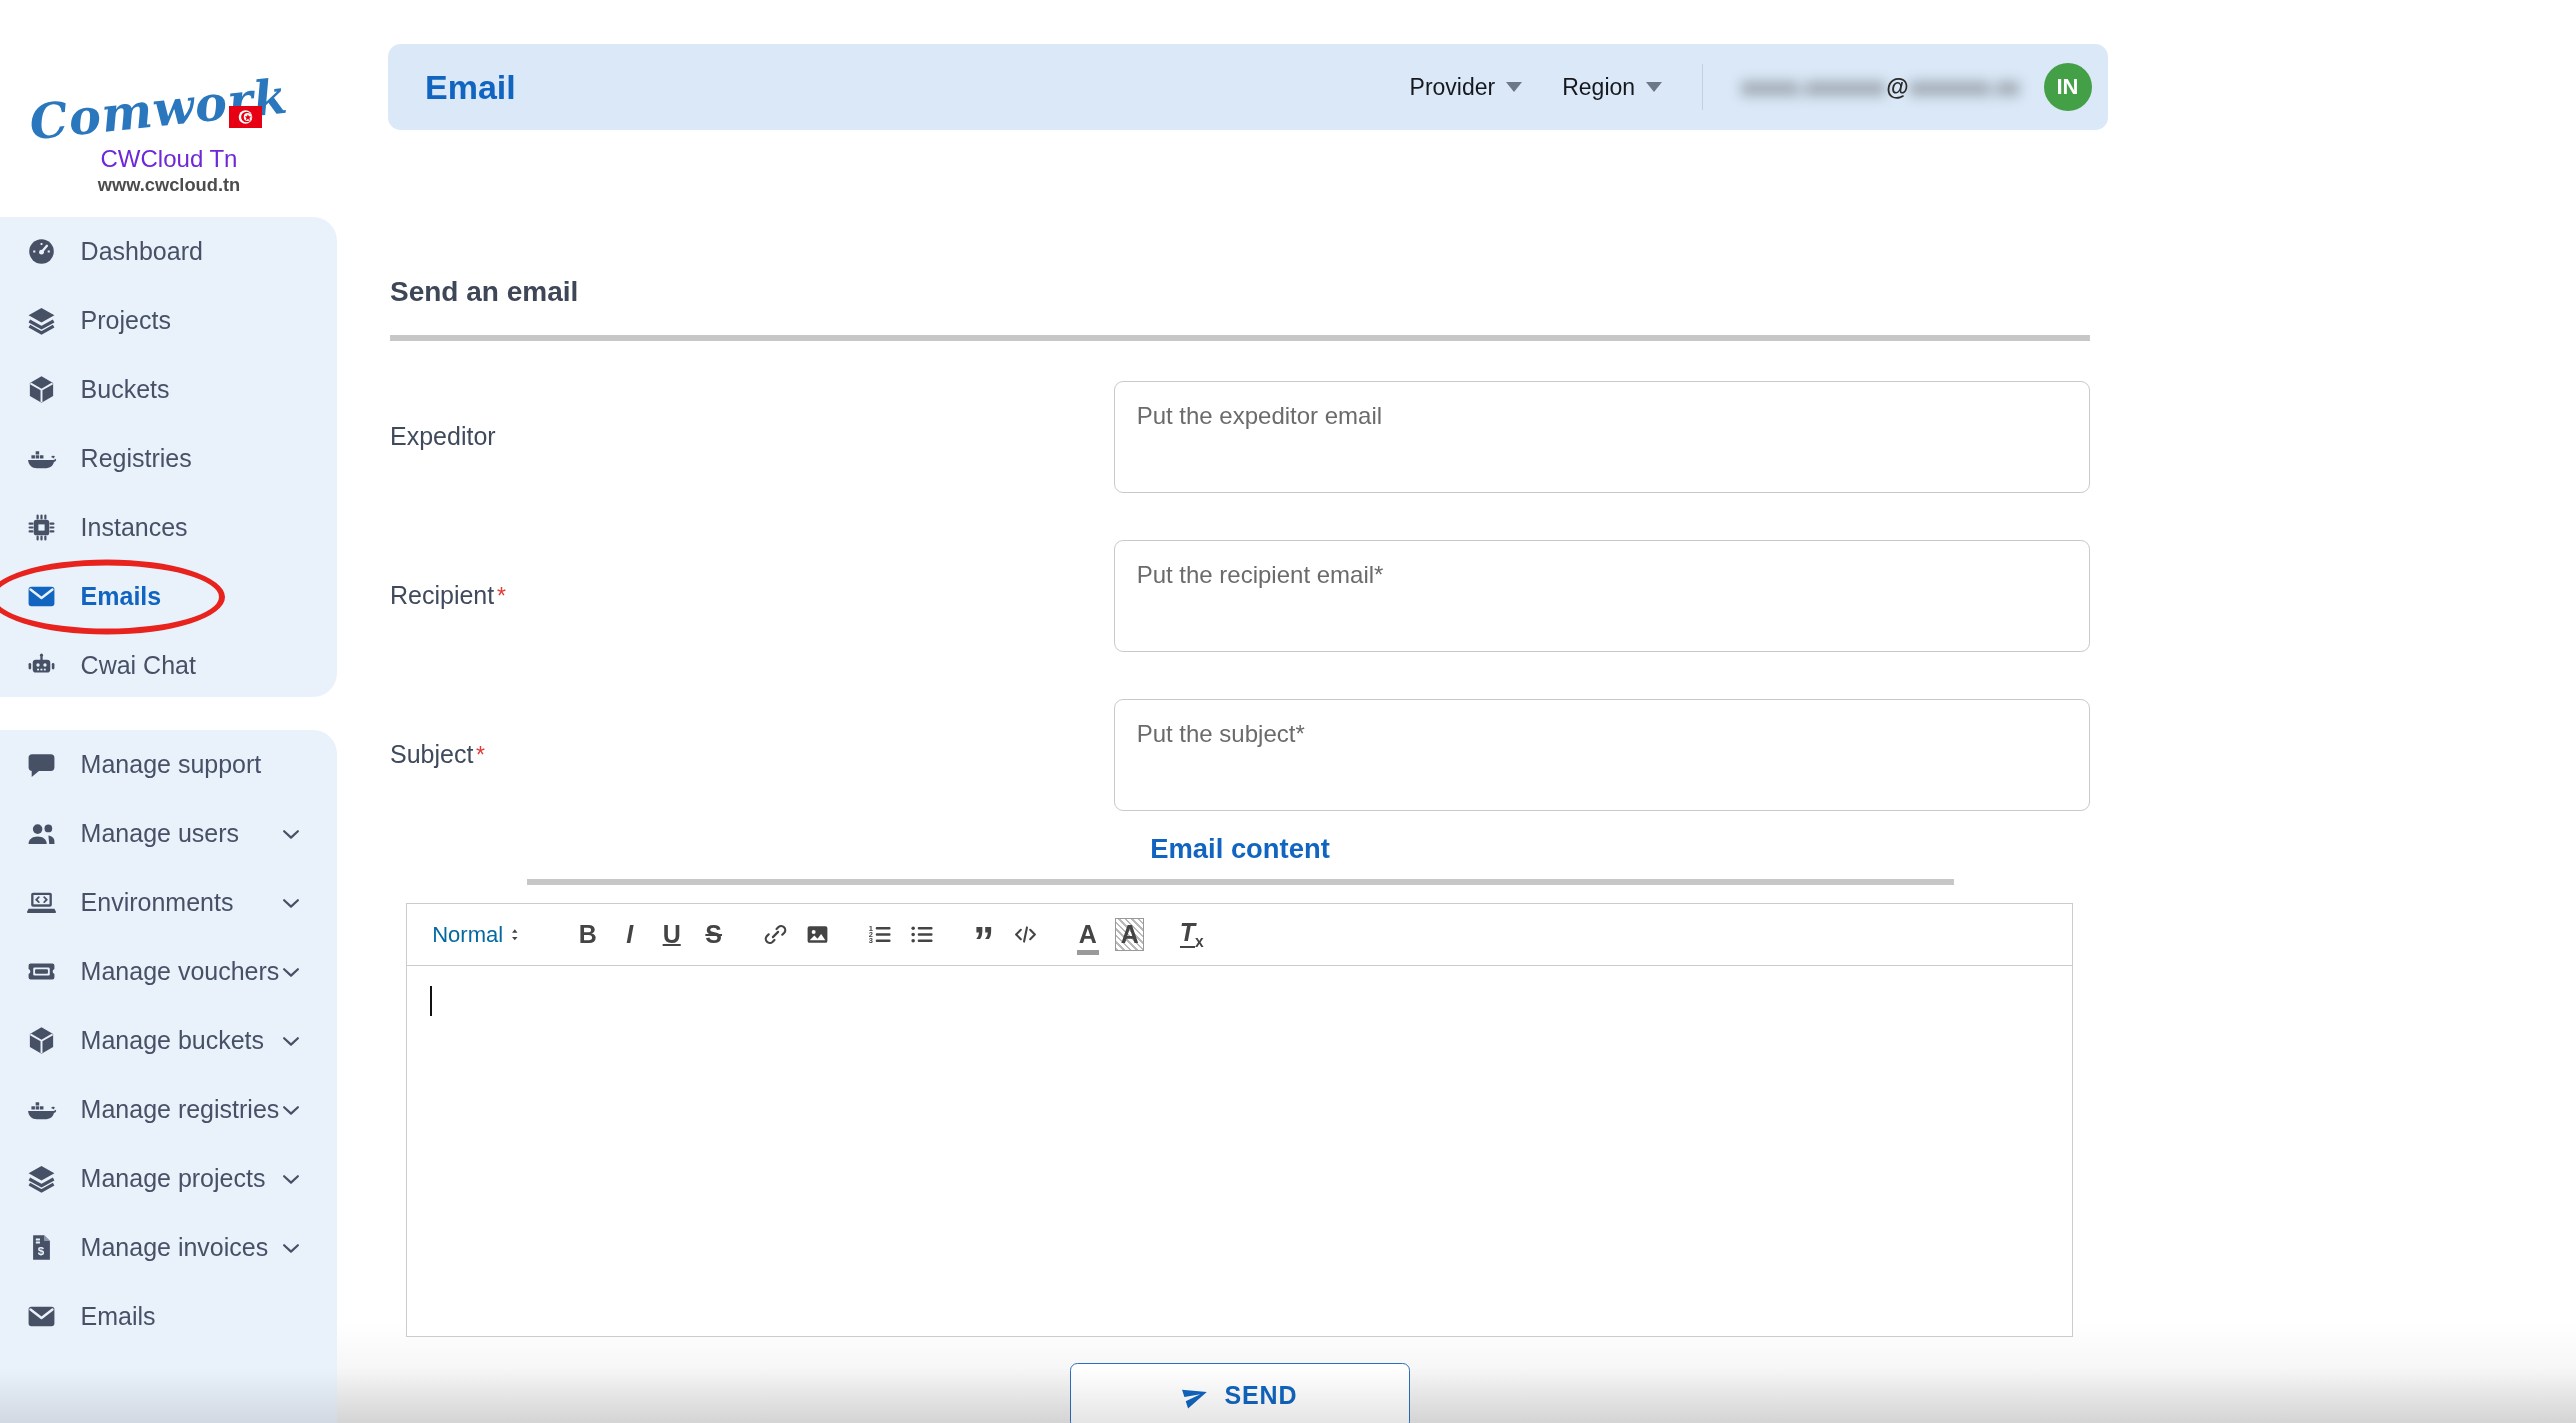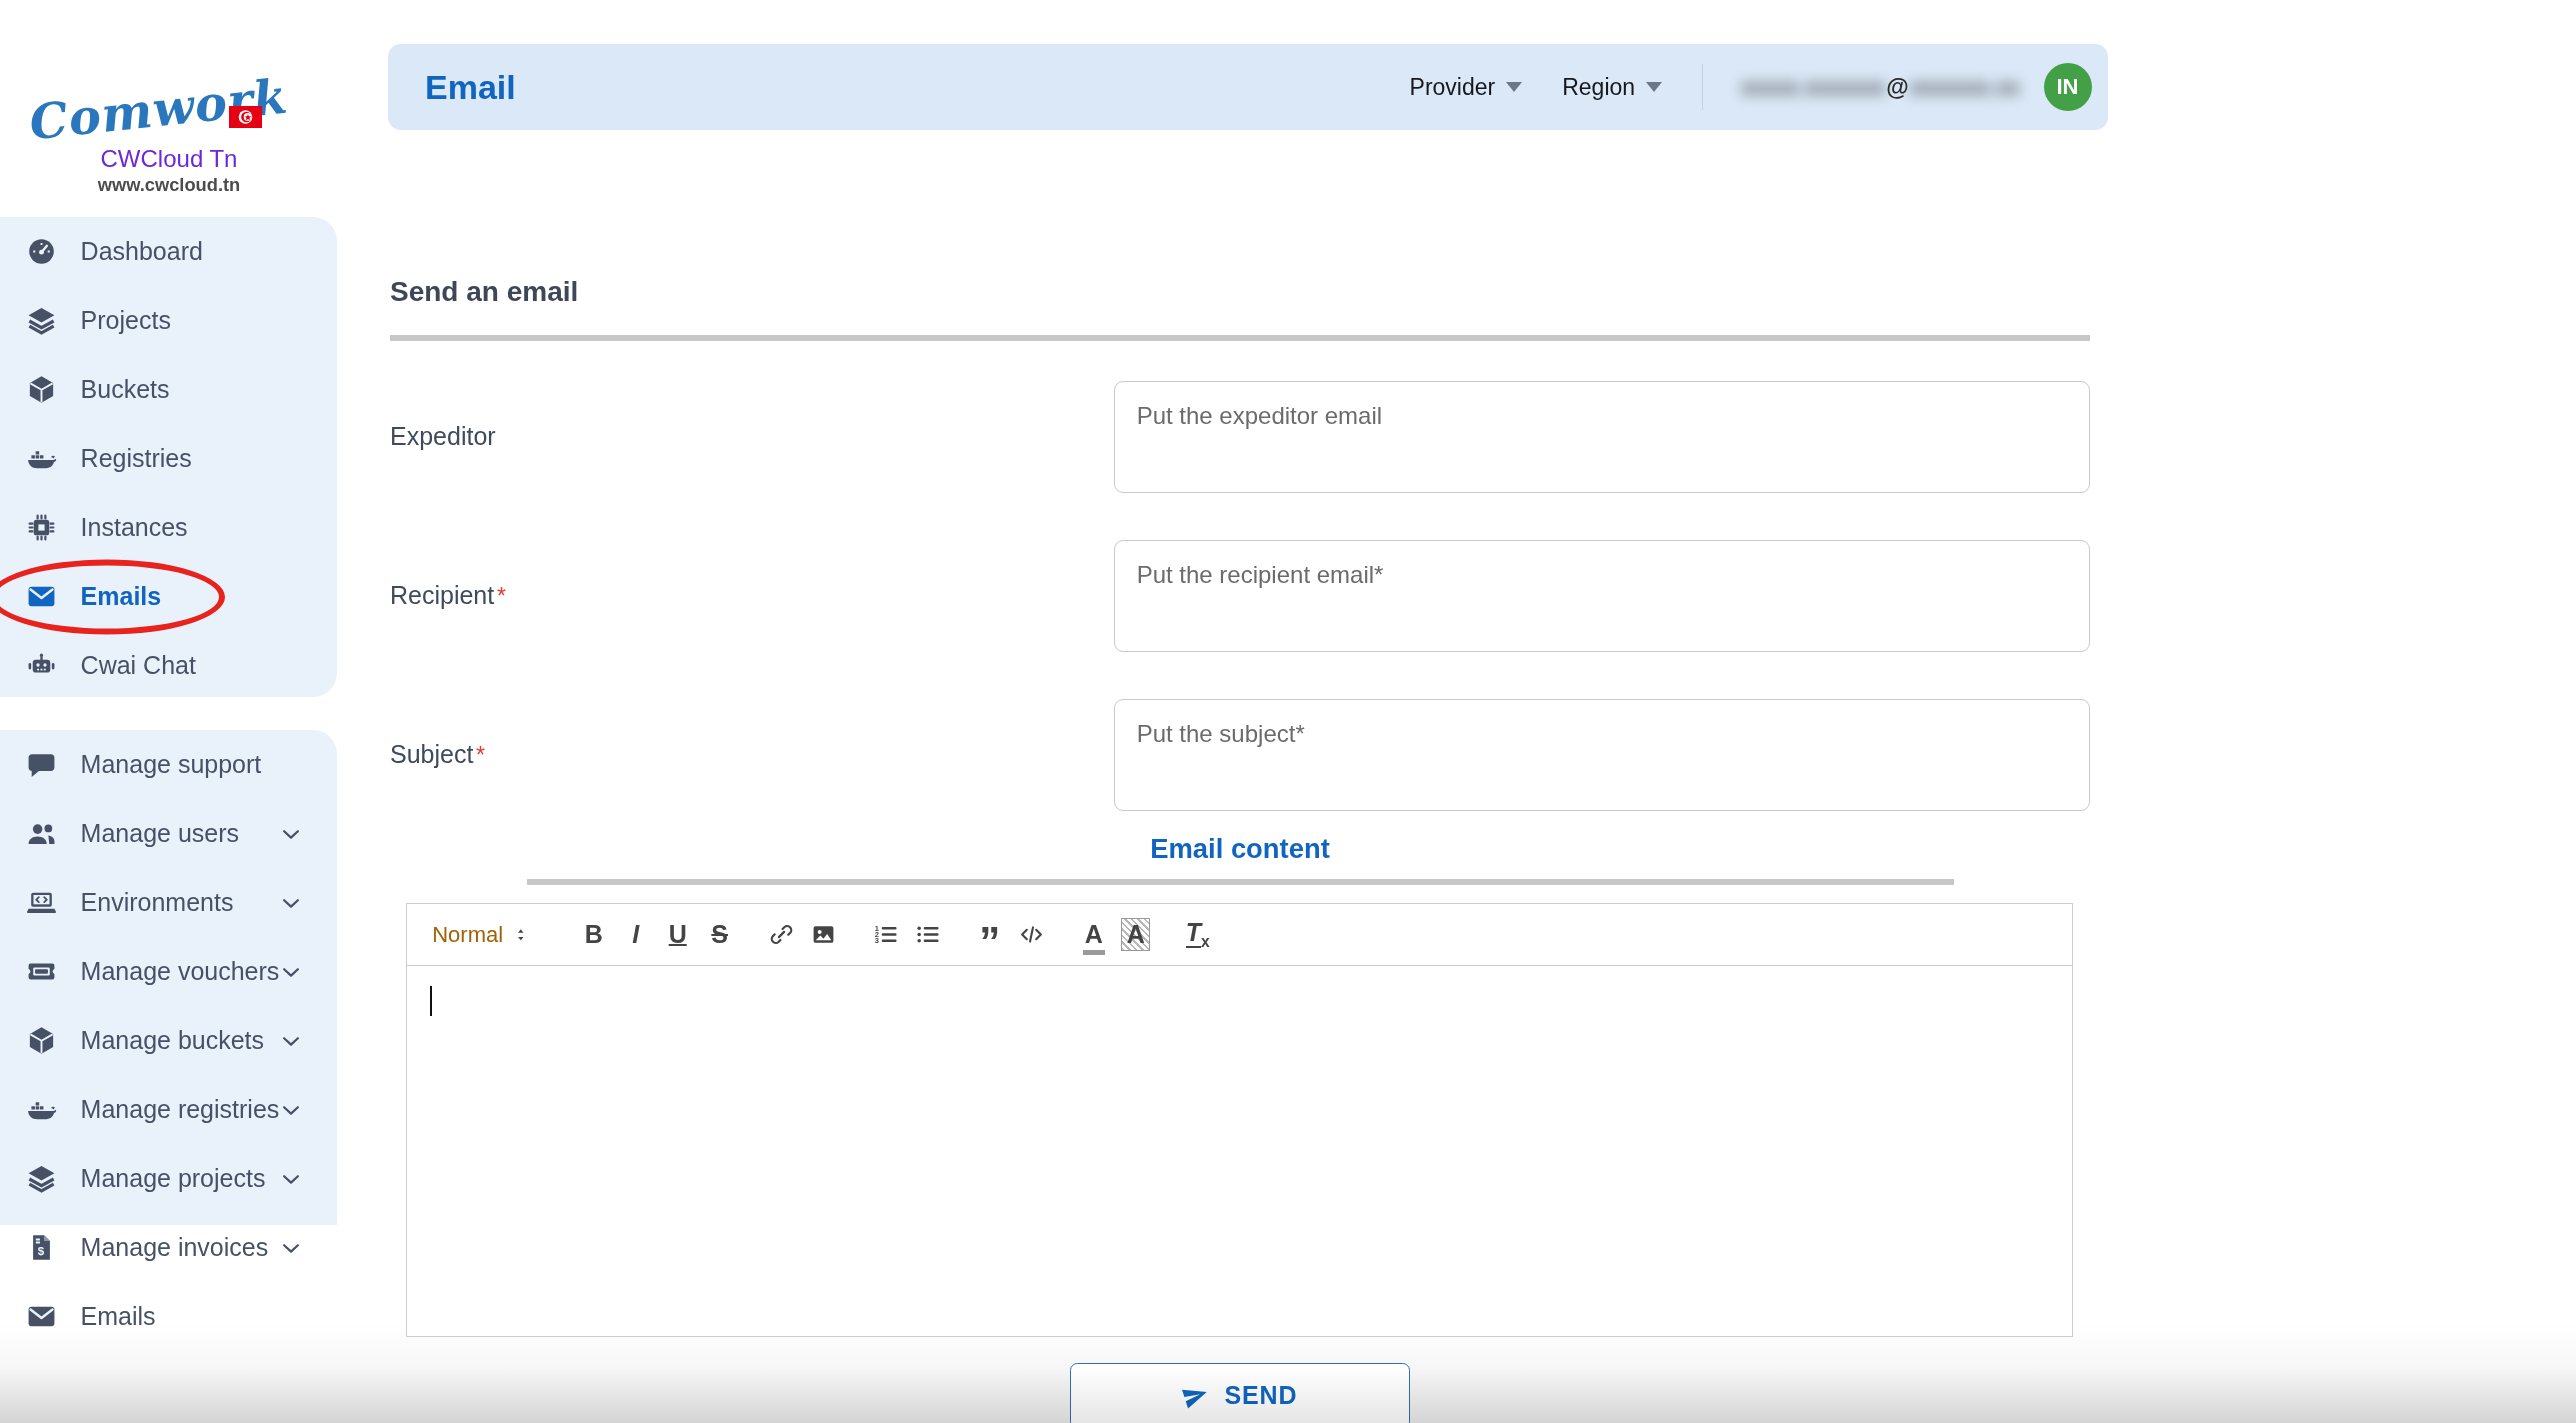--- a/index.html
+++ b/index.html
@@ -15,21 +15,21 @@
                  font-family:"DejaVu Serif", serif; font-style:italic; font-weight:bold;
                  font-size:48px; color:#2a77bd; letter-spacing:0.9px; }
   .flag { position:absolute; left:229px; top:106px; width:33px; height:22px; display:block; }
   .logo-product { position:absolute; left:0; right:0; top:145px; text-align:center;
                   font-size:24px; color:#6d28d9; }
   .logo-site { position:absolute; left:0; right:0; top:174px; text-align:center;
                font-size:18.3px; font-weight:bold; color:#4c4c4c; }
 
   .nav-card { background:#e9f1fb; width:337px; }
   .nav-card.first  { margin-top:0; height:480px; border-radius:0 24px 24px 0; padding-top:0; }
-  .nav-card.second { margin-top:33px; height:495px; border-radius:0 24px 0 0; }
+  .nav-card.second { margin-top:33px; height:693px; border-radius:0 24px 0 0; }
   .nav-item { position:relative; display:flex; align-items:center; height:69px;
               padding:0 35px 0 25.6px; cursor:pointer; color:#475166; }
   .nav-item .ic { width:31px; height:31px; flex:0 0 31px; display:flex; }
   .nav-item .ic svg { width:100%; height:100%; }
   .nav-label { margin-left:24px; font-size:25px; color:#475166; white-space:nowrap; }
   .nav-item.active { color:#1165c0; }
   .nav-item.active .nav-label { color:#1165c0; font-weight:bold; }
   .chev { margin-left:auto; width:22px !important; height:22px !important; flex:0 0 22px !important; color:#475166; }
   .annotation { position:absolute; left:-11px; top:50%; transform:translateY(-50%);
                 width:236px; height:75px; border:6.4px solid #e8231d; border-radius:50%;
@@ -65,22 +65,22 @@
              resize:none; padding:20px 22px; font-family:"Liberation Sans",sans-serif;
              font-size:24px; color:#333; outline:none; }
   .f-input::placeholder { color:#6b6b6b; opacity:1; }
 
   .content-title { margin-top:22px; text-align:center; font-size:27.4px; font-weight:bold; color:#1165c0; }
   .hr-thick.narrow { width:1427px; margin:14.6px auto 0 auto; }
 
   .editor { margin:18.3px 17.4px 0 15.6px; border:0.9px solid #ccc; background:#fff; }
   .toolbar { height:62px; border-bottom:0.9px solid #ccc; display:flex; align-items:center;
              padding:0 9.1px 0 25.6px; }
-  .fmt { display:flex; align-items:center; gap:10px; background:none; border:none;
-         font-family:"Liberation Sans",sans-serif; font-size:22px; color:#a16207;
+  .fmt { display:flex; align-items:center; gap:4px; background:none; border:none;
+         font-family:"Liberation Sans",sans-serif; font-size:22px; color:#0369a1;
          cursor:pointer; margin-right:24px; }
   .fmt-caret { width:15.6px; height:15.6px; color:#444; display:flex; }
   .fmt-caret svg { width:100%; height:100%; }
   .tbtn { width:42px; height:42px; border:none; background:none; cursor:pointer; color:#444;
           display:flex; align-items:center; justify-content:center;
           font-family:"Liberation Sans",sans-serif; font-size:25px; font-weight:bold; }
   .tbtn.grp { margin-left:20px; }
   .tbtn svg { width:25px; height:25px; }
   .tbtn u { text-decoration-thickness:1.8px; }
   .bq { font-size:42px; line-height:18.3px; padding-top:14.6px; }

